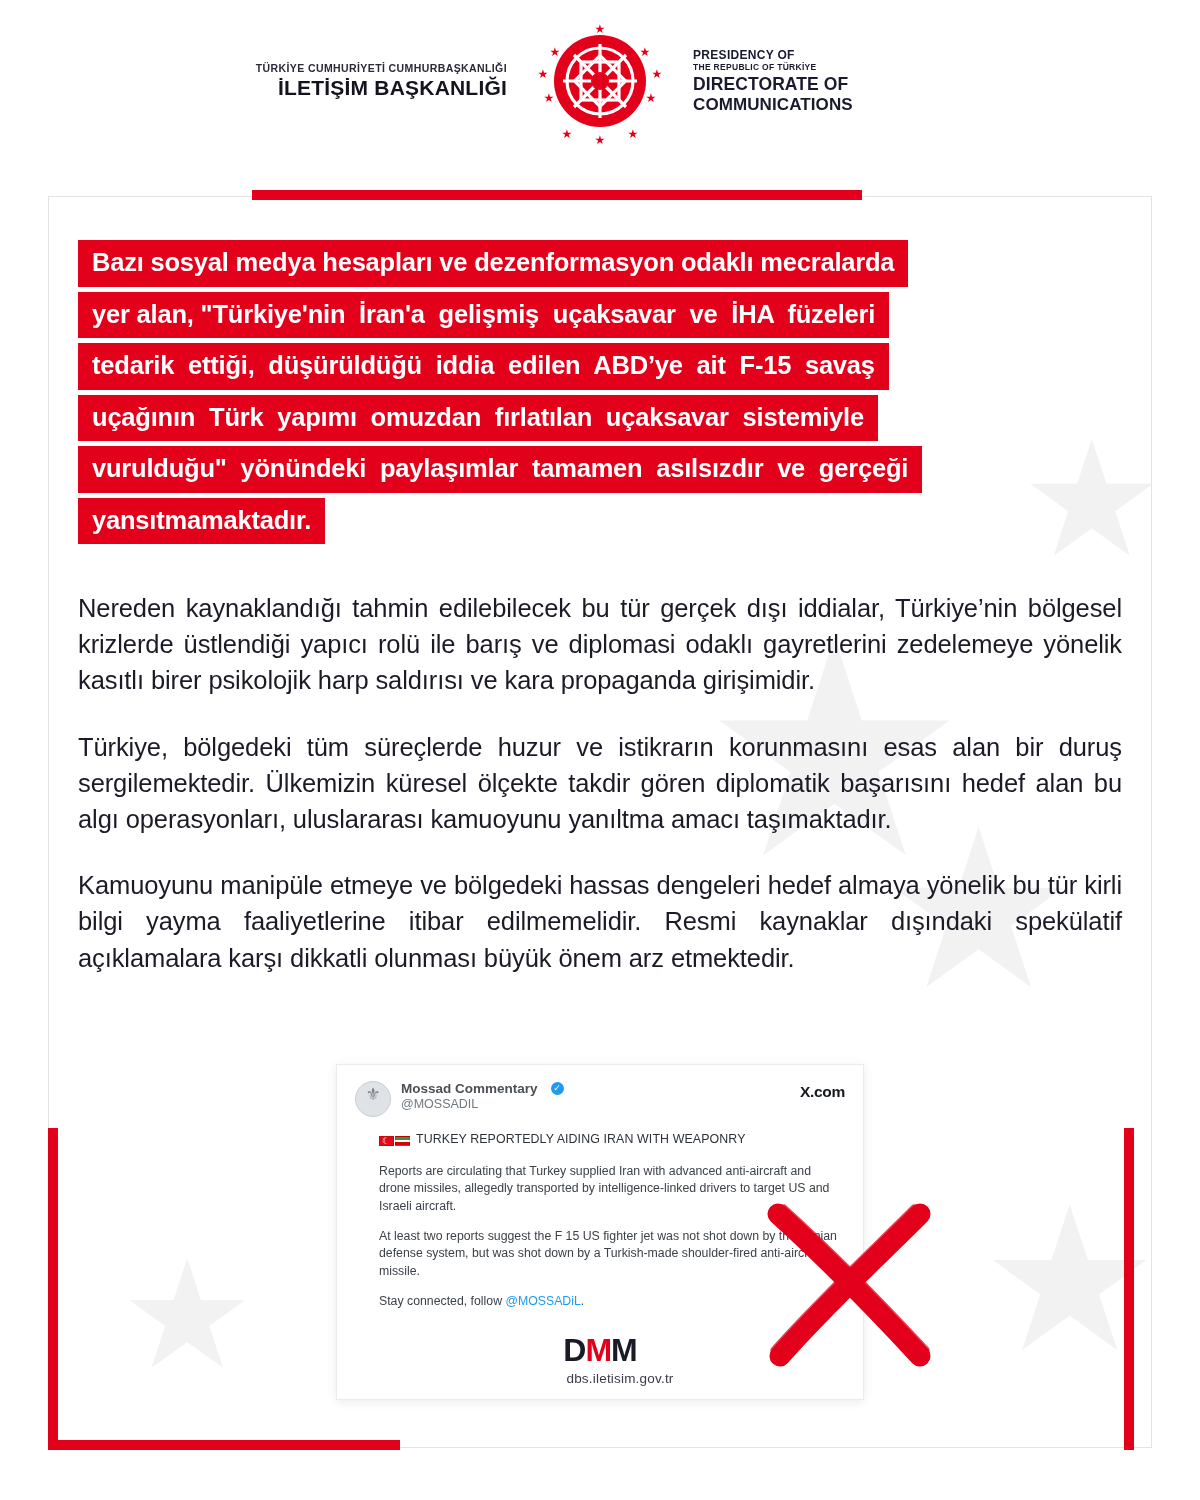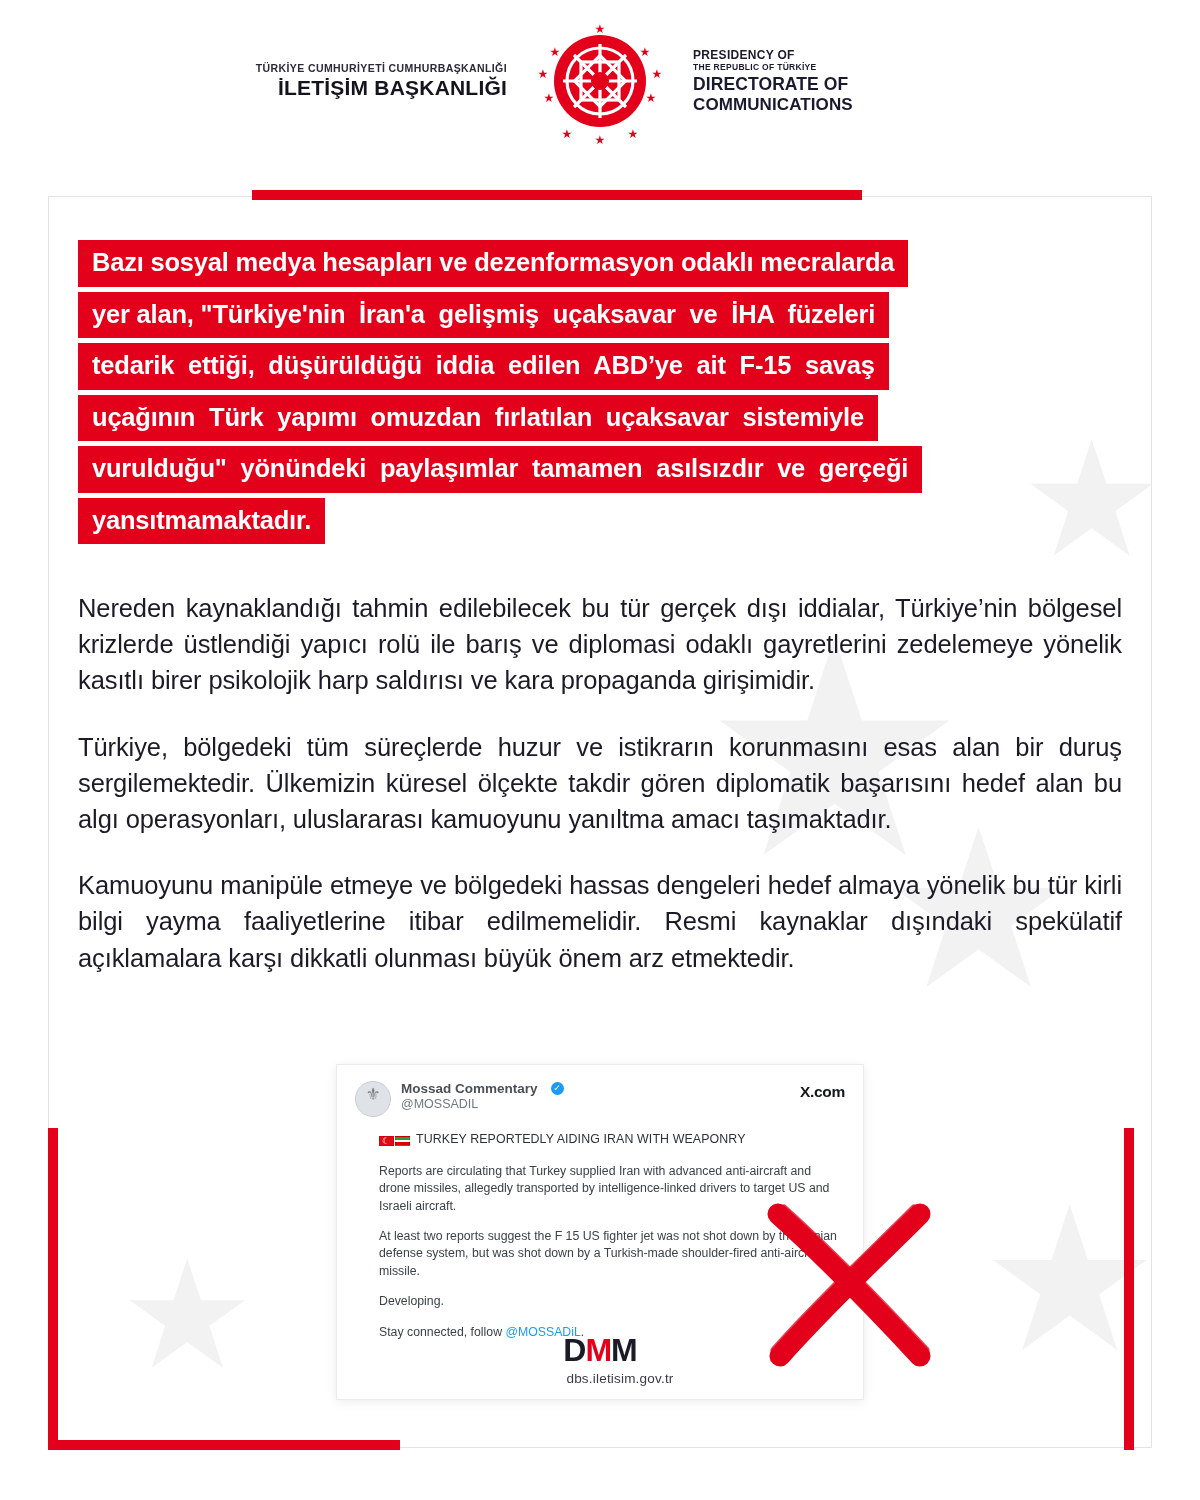--- a/index.html
+++ b/index.html
@@ -439,21 +439,20 @@
   </div>
 
   <div class="tweet-body">
     <div class="t-title">
       <span class="flagpair">
         <span class="flag flag-tr"></span><span class="flag flag-ir"></span>
       </span><span>TURKEY REPORTEDLY AIDING IRAN WITH WEAPONRY</span>
     </div>
     <p>Reports are circulating  that Turkey supplied Iran with advanced anti-aircraft and drone missiles, allegedly transported by intelligence-linked drivers to target US and Israeli aircraft.</p>
     <p>At least two reports suggest the F 15 US fighter jet was not shot down by the Iranian defense system, but was shot down by a Turkish-made shoulder-fired anti-aircraft missile.</p>
-    <p>Developing.</p>
     <p><span>Stay connected, follow </span><span class="tweet-link">@MOSSADiL</span><span>.</span></p>
   </div>
 </div>
 
 <div class="redx">
   <svg viewBox="0 0 180 170" width="180" height="170" aria-hidden="true">
     <g stroke="#e3001b" stroke-linecap="round" fill="none">
       <path d="M18 14 C60 52, 110 102, 160 156" stroke-width="21"></path>
       <path d="M160 14 C120 54, 66 104, 20 156" stroke-width="21"></path>
       <path d="M24 8 C66 46, 116 96, 166 150" stroke-width="7" opacity="0.75"></path>

